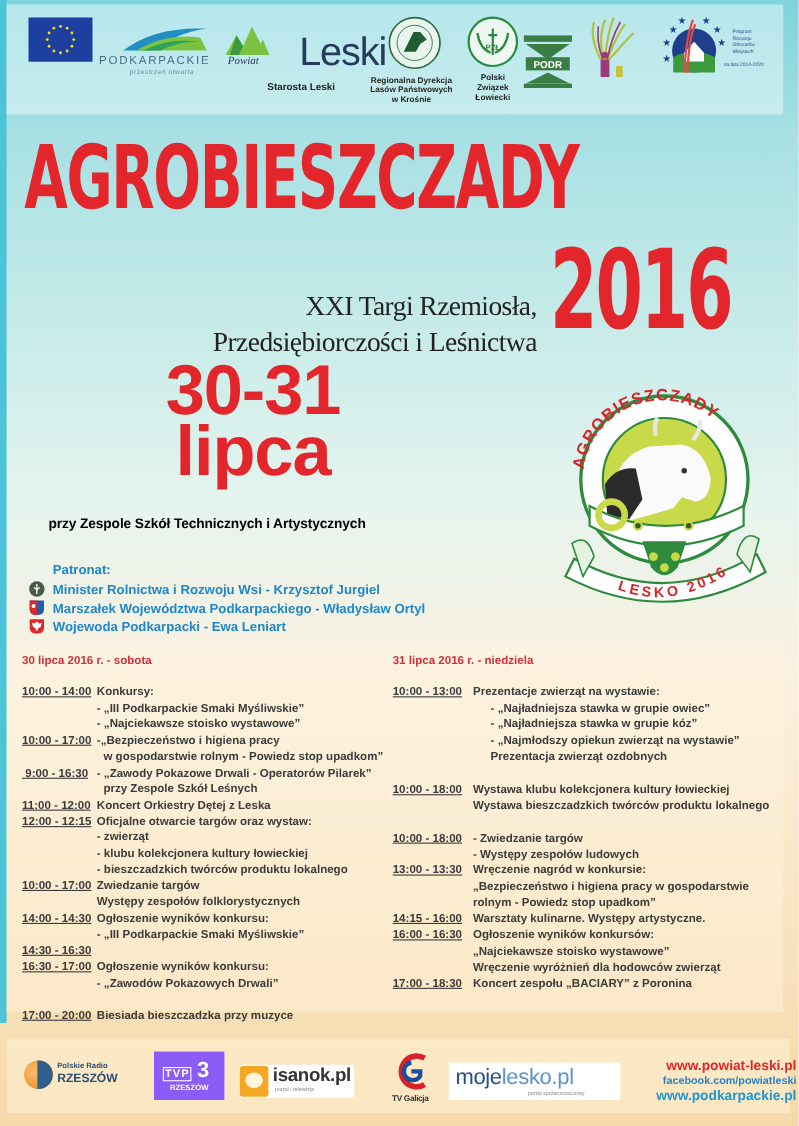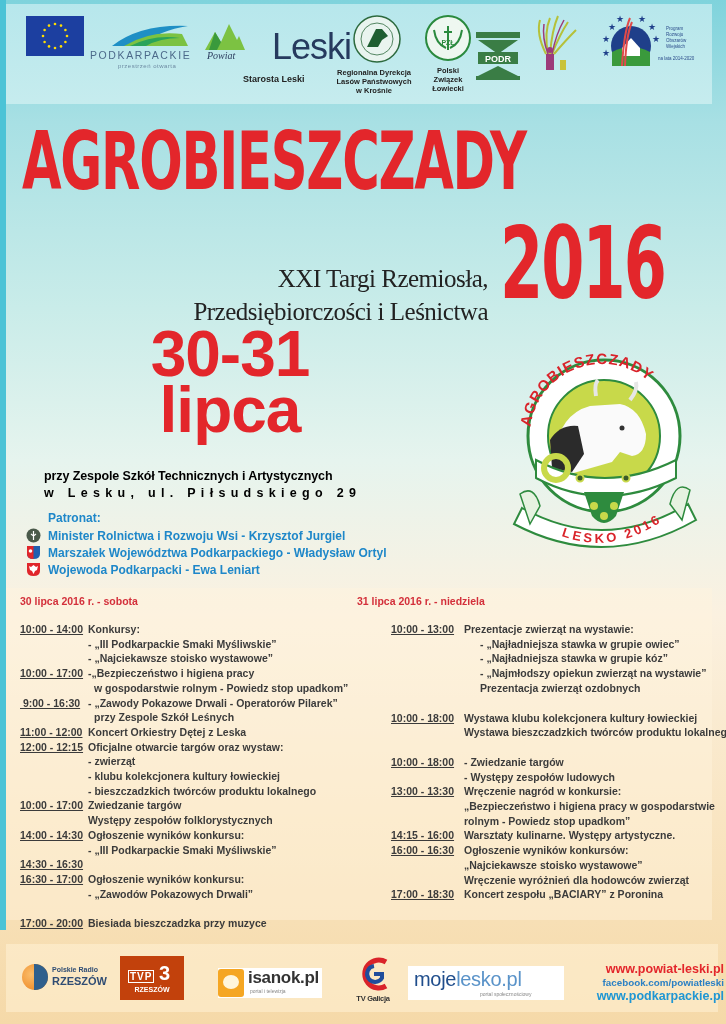--- a/index.html
+++ b/index.html
@@ -86,37 +86,37 @@
   .day {
     position: absolute; top: 594px;
     font-family: "Liberation Sans", sans-serif; font-size: 10.5px; color: #3b3b3b; font-weight: bold;
   }
   .day-left { left: 20px; width: 330px; }
   .day-right { left: 357px; width: 360px; }
   .day-title { color: #d32f3a; font-size: 10.5px; line-height: 14px; height: 28px; }
   .event { display: flex; line-height: 14.7px; }
   .event .time { flex: none; text-decoration: underline; color: #3b3b3b; white-space: pre; }
   .day-left .event .time { width: 68px; }
-  .day-right .event .time { width: 73px; margin-left: 34px; }
+  .day-right .event .time { width: 73px; }
   .event .lines { display: flex; flex-direction: column; }
   .event .line { white-space: nowrap; }
   .gap { height: 15px; }
 
   .sponsors-band {
     position: absolute; left: 6px; top: 944px; width: 712px; height: 68px;
     background: rgba(255, 240, 210, 0.6);
   }
   .spon { position: absolute; }
   .pr-rzeszow { left: 22px; top: 962px; width: 88px; height: 30px; }
   .pr-ball { position: absolute; left: 0; top: 2px; width: 26px; height: 26px; border-radius: 50%;
     background: radial-gradient(circle at 35% 40%, #fbbd6a 0%, #f29a3c 55%, #e07e20 100%); }
   .pr-ball::after { content: ""; position: absolute; left: 12px; top: 0; width: 14px; height: 26px; border-radius: 0 13px 13px 0; background: #2f5f8c; }
   .pr-text1 { position: absolute; left: 30px; top: 4px; font-size: 7px; font-weight: bold; color: #2f4c73; }
   .pr-text2 { position: absolute; left: 30px; top: 13px; font-size: 11px; font-weight: bold; color: #2f4c73; }
-  .tvp3 { left: 120px; top: 956px; width: 64px; height: 44px; background: #c2410c; padding-left: 44px; }
+  .tvp3 { left: 140px; top: 956px; width: 64px; height: 44px; background: #8b5cf6; padding-left: 44px; }
   .tvp3-box { position: absolute; left: 8px; top: 6px; font-size: 13px; font-weight: bold; color: #fff; letter-spacing: 1px; }
   .tvp3-box .tvpb { border: 1.5px solid #fff; padding: 0 1px; font-size: 10px; }
   .tvp3-sub { position: absolute; left: 0; top: 30px; width: 64px; text-align: center; font-size: 7px; font-weight: bold; color: #fff; }
   .isanok { left: 218px; top: 968px; width: 104px; height: 30px; background: #fff; }
   .isanok-icon { position: absolute; left: 0; top: 1px; width: 26px; height: 28px; background: #f5a623; border-radius: 3px; }
   .isanok-icon::after { content: ""; position: absolute; left: 5px; top: 6px; width: 16px; height: 14px; border-radius: 50%; background: #fff6dc; }
   .isanok-name { position: absolute; left: 30px; top: 0; font-size: 17px; font-weight: bold; color: #333; letter-spacing: -0.3px; }
   .isanok-sub { position: absolute; left: 32px; top: 20px; font-size: 5px; color: #888; }
   .tvg { left: 350px; top: 956px; width: 46px; height: 52px; }
   .tvg-g { position: absolute; left: 8px; top: 0; width: 32px; height: 36px; }
@@ -257,21 +257,20 @@
   <div>Przedsiębiorczości i Leśnictwa</div>
 </div>
 
 <div class="dates">
   <div>30-31</div>
   <div>lipca</div>
 </div>
 
 <div class="venue">
   <div class="venue-line1">przy Zespole Szkół Technicznych i Artystycznych</div>
-  <div class="venue-line2">w Lesku, ul. Piłsudskiego 29</div>
 </div>
 
 <div class="patronat">
   <div class="patronat-title">Patronat:</div>
   <div class="patron-row">
     <svg class="patron-icon" viewBox="0 0 15 15">
       <circle cx="7.5" cy="7.5" r="7" fill="#4a5a4a"></circle>
       <path d="M7.5 3 L7.5 12 M5 6 L7.5 8 L10 6" stroke="#fff" stroke-width="1.2" fill="none"></path>
     </svg>
     <span>Minister Rolnictwa i Rozwoju Wsi - Krzysztof Jurgiel</span>

